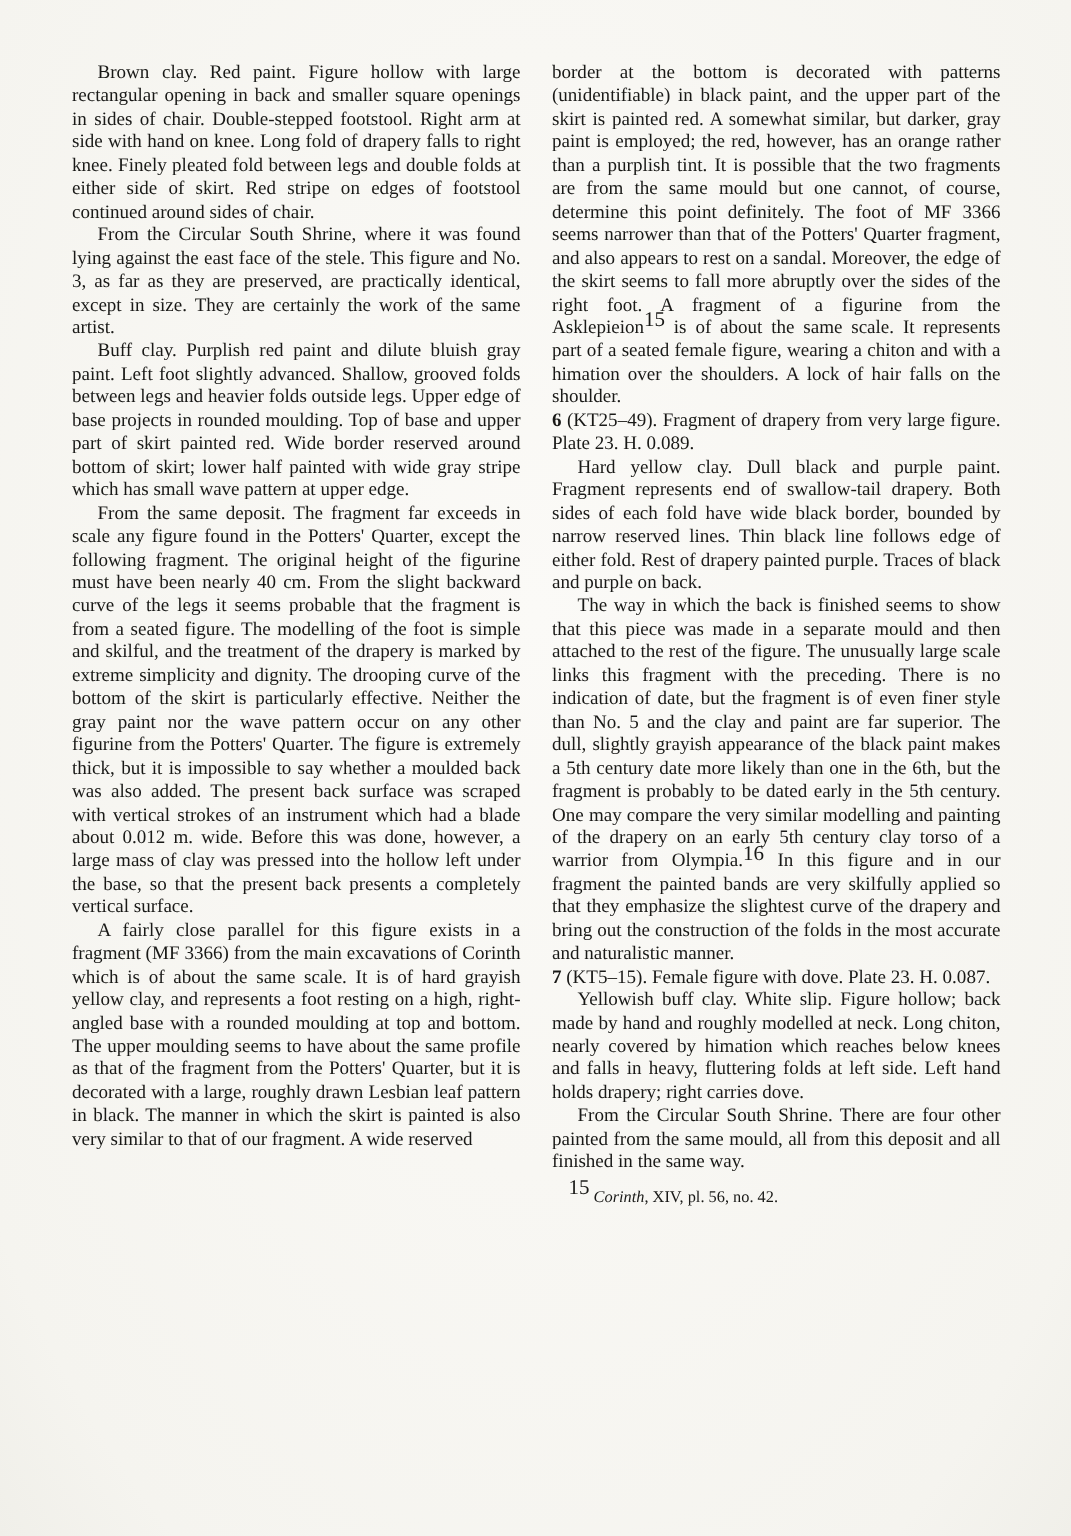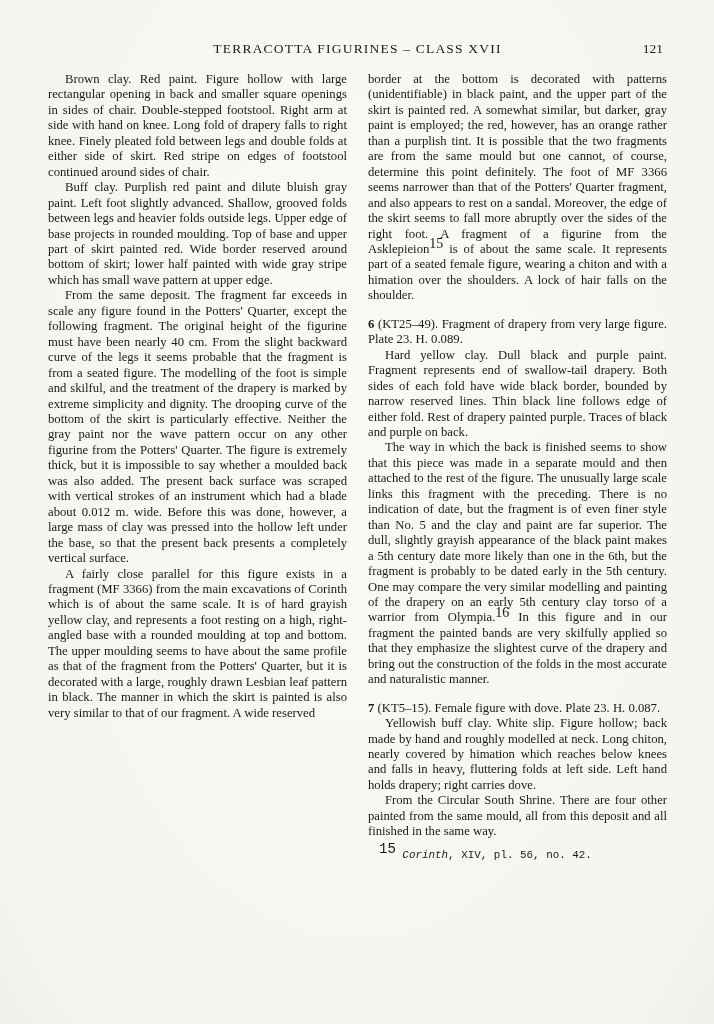--- a/index.html
+++ b/index.html
@@ -42,54 +42,51 @@
   }
   .col {
     width: 299px;
     font-size: 12.7px;
     line-height: 15.45px;
     text-align: justify;
     hyphens: auto;
     -webkit-hyphens: auto;
   }
   p { margin: 0; }
-  .entry { margin-top: 13px; }
+  .entry { }
   .col > p:first-child { margin-top: 0; }
   .indent { text-indent: 17px; }
   .enum { font-weight: bold; }
   sup {
     font-size: 14px;
     line-height: 0;
     vertical-align: baseline;
     position: relative;
     top: -4.5px;
   }
   .footnotes {
     margin-top: 9px;
     font-size: 10.9px;
     line-height: 13.4px;
     text-align: left;
   }
-  .footnote { text-indent: 11px; font-family: Liberation Mono, monospace; }
+  .footnote { text-indent: 11px; }
   .fn-italic { font-style: italic; }
 </style>
 </head>
 <body>
 
 <div class="page">
 
-  <header class="running-head">
-    <span class="head-title">TERRACOTTA FIGURINES – CLASS XVII</span>
-    <span class="page-num">121</span>
-  </header>
 
   <div class="columns">
 
     <div class="col">
       <p class="indent">Brown clay. Red paint. Figure hollow with large rectangular opening in back and smaller square openings in sides of chair. Double-stepped footstool. Right arm at side with hand on knee. Long fold of drapery falls to right knee. Finely pleated fold between legs and double folds at either side of skirt. Red stripe on edges of footstool continued around sides of chair.</p>
+      <p class="indent">From the Circular South Shrine, where it was found lying against the east face of the stele. This figure and No. 3, as far as they are preserved, are practically identical, except in size. They are certainly the work of the same artist.</p>
 
       <p class="indent">Buff clay. Purplish red paint and dilute bluish gray paint. Left foot slightly advanced. Shallow, grooved folds between legs and heavier folds outside legs. Upper edge of base projects in rounded moulding. Top of base and upper part of skirt painted red. Wide border reserved around bottom of skirt; lower half painted with wide gray stripe which has small wave pattern at upper edge.</p>
       <p class="indent">From the same deposit. The fragment far exceeds in scale any figure found in the Potters' Quarter, except the following fragment. The original height of the figurine must have been nearly 40 cm. From the slight backward curve of the legs it seems probable that the fragment is from a seated figure. The modelling of the foot is simple and skilful, and the treatment of the drapery is marked by extreme simplicity and dignity. The drooping curve of the bottom of the skirt is particularly effective. Neither the gray paint nor the wave pattern occur on any other figurine from the Potters' Quarter. The figure is extremely thick, but it is impossible to say whether a moulded back was also added. The present back surface was scraped with vertical strokes of an instrument which had a blade about 0.012 m. wide. Before this was done, however, a large mass of clay was pressed into the hollow left under the base, so that the present back presents a completely vertical surface.</p>
       <p class="indent">A fairly close parallel for this figure exists in a fragment (MF 3366) from the main excavations of Corinth which is of about the same scale. It is of hard grayish yellow clay, and represents a foot resting on a high, right-angled base with a rounded moulding at top and bottom. The upper moulding seems to have about the same profile as that of the fragment from the Potters' Quarter, but it is decorated with a large, roughly drawn Lesbian leaf pattern in black. The manner in which the skirt is painted is also very similar to that of our fragment. A wide reserved</p>
     </div>
 
     <div class="col">
       <p><span>border at the bottom is decorated with patterns (unidentifiable) in black paint, and the upper part of the skirt is painted red. A somewhat similar, but darker, gray paint is employed; the red, however, has an orange rather than a purplish tint. It is possible that the two fragments are from the same mould but one cannot, of course, determine this point definitely. The foot of MF 3366 seems narrower than that of the Potters' Quarter fragment, and also appears to rest on a sandal. Moreover, the edge of the skirt seems to fall more abruptly over the sides of the right foot. A fragment of a figurine from the Asklepieion</span><sup>15</sup><span> is of about the same scale. It represents part of a seated female figure, wearing a chiton and with a himation over the shoulders. A lock of hair falls on the shoulder.</span></p>
 
       <p class="entry"><b class="enum">6</b><span> (KT25–49). Fragment of drapery from very large figure. Plate 23. H. 0.089.</span></p>

